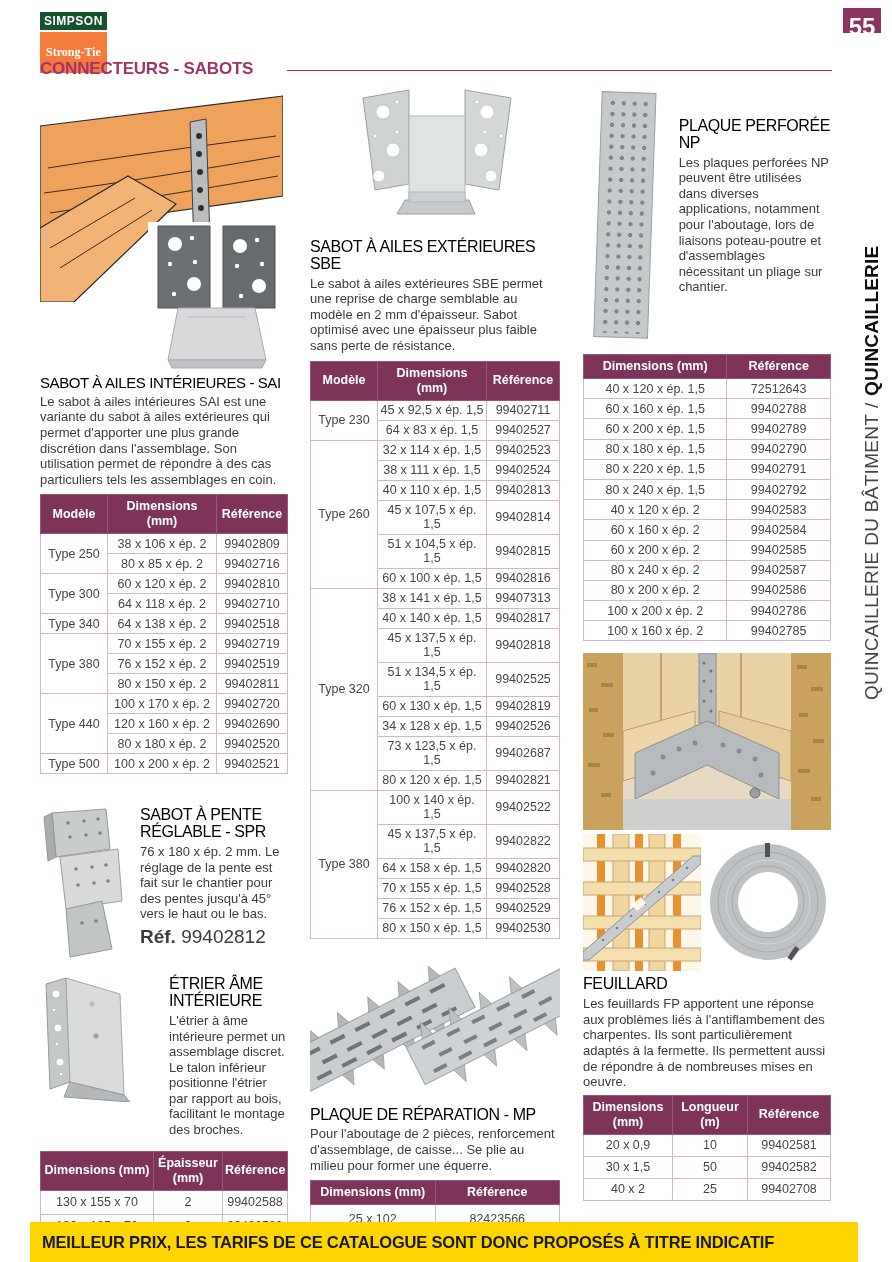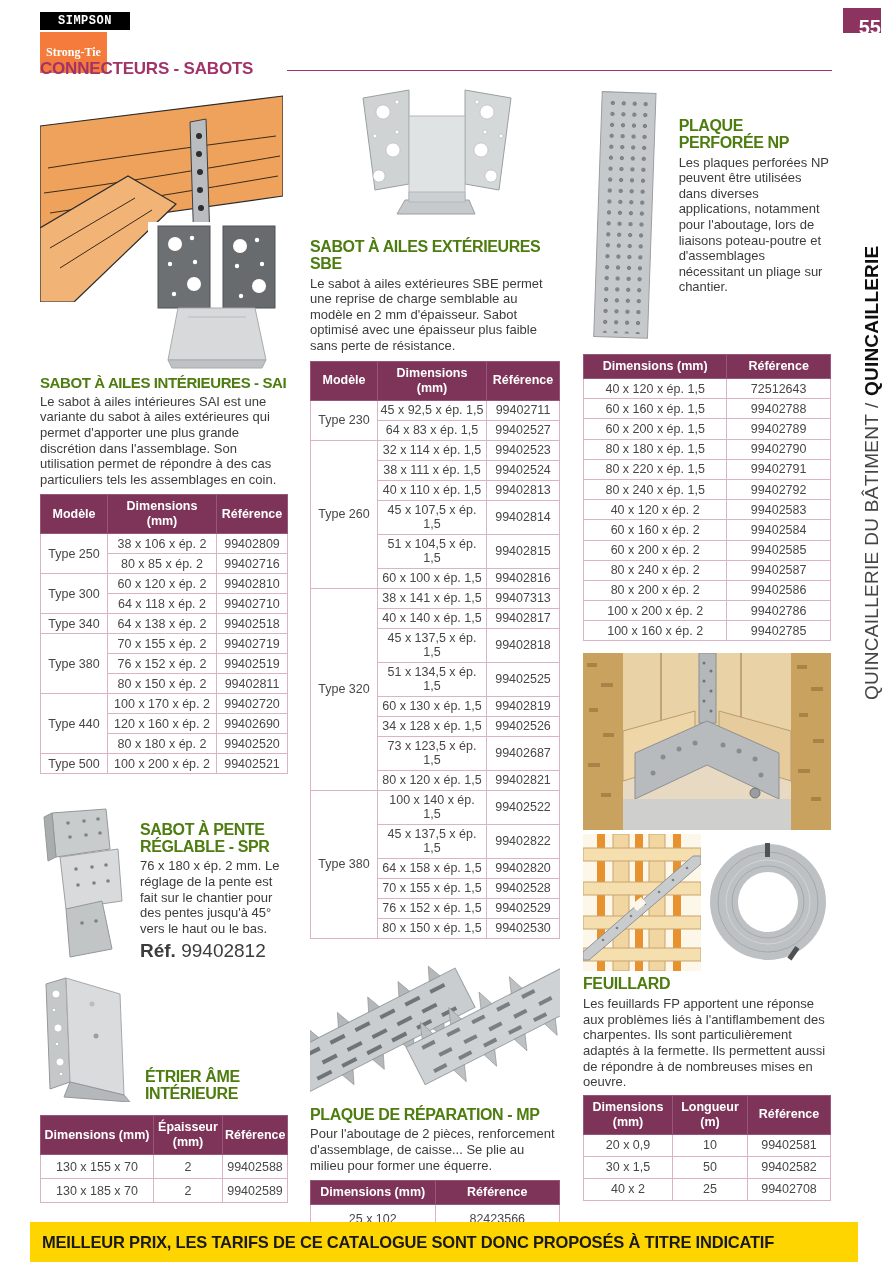--- a/index.html
+++ b/index.html
@@ -1,31 +1,31 @@
 <!DOCTYPE html>
 <html><head>
 <meta charset="utf-8">
 <style>
   html,body{margin:0;padding:0;background:#fff;}
   .page{position:relative;width:892px;height:1262px;background:#ffffff;overflow:hidden;
         font-family:"Liberation Sans",sans-serif;color:#3c3c3b;}
   
   .brand{position:absolute;left:40px;top:12px;}
-  .brand-top{display:block;width:fit-content;background:#000000;color:#fff;font-weight:bold;
-             font-size:12px;padding:2px 18px;letter-spacing:.5px;font-family:Liberation Mono, monospace;}
+  .brand-top{display:block;width:fit-content;background:#14532d;color:#fff;font-weight:bold;
+             font-size:12px;padding:2px 4px;letter-spacing:.5px;}
   .brand-bottom{display:block;width:fit-content;background:#f47b3b;color:#fff;font-weight:bold;
              font-family:"Liberation Serif",serif;font-size:12px;padding:13px 6px;margin-top:2px;}
   .page-header{position:absolute;left:40px;top:59px;width:792px;display:flex;align-items:center;gap:24px;}
   .page-title{font-size:17px;font-weight:800;color:#a13368;letter-spacing:-.2px;white-space:nowrap;}
   .header-rule{flex:1;height:0;border-top:1.5px solid #a13368;margin-left:10px;margin-top:3px;}
   
   .col-left{position:absolute;left:40px;top:88px;width:248px;}
   .col-mid{position:absolute;left:310px;top:88px;width:250px;}
   .col-right{position:absolute;left:583px;top:88px;width:248px;}
-  .section-title{font-weight:700;color:#4d7c0f;font-size:16px;line-height:1.05;letter-spacing:-.4px;}
+  .section-title{font-weight:400;color:#000000;font-size:16px;line-height:1.05;letter-spacing:-.4px;}
   .section-title.small{font-size:15px;white-space:nowrap;}
   .desc{font-size:13px;line-height:1.2;margin-top:3px;}
   .ref-line{font-size:19px;margin-top:4px;}
   .ref-label{font-weight:bold;}
   
   .data-table-wrap table{width:100%;border-collapse:collapse;table-layout:fixed;
         font-size:12.5px;color:#474747;}
   .data-table-wrap th{background:#7d3458;color:#fff;font-size:12.5px;font-weight:700;
         padding:4px 2px;border:1px solid #96577a;line-height:1.2;}
   .data-table-wrap td{border:1px solid #dcb3c6;text-align:center;padding:3px 2px;background:#fff;}
@@ -38,30 +38,30 @@
   .tbl-etrier td{padding:4.5px 2px;}
   .tbl-sai th:nth-child(1){width:62px}.tbl-sai th:nth-child(3){width:66px}
   .tbl-sbe th:nth-child(1){width:62px}.tbl-sbe th:nth-child(3){width:68px}
   .tbl-np th:nth-child(1){width:56%}
   .tbl-etrier th:nth-child(1){width:108px}.tbl-etrier th:nth-child(2){width:64px}
   .tbl-feuillard th:nth-child(1){width:84px}.tbl-feuillard th:nth-child(2){width:70px}
   
   .sai-art{position:relative;height:282px;}
   .sai-illustration{position:absolute;left:0;top:0;}
   .sai-photo{position:absolute;left:108px;top:134px;background:#fff;}
-  .product-row{display:flex;align-items:flex-end;}
+  .product-row{display:flex;align-items:flex-start;}
   .product-row .art{flex:none;}
   .product-row .txt{margin-left:10px;width:162px;}
   .np-top{display:flex;align-items:flex-start;}
   .np-top .txt{margin-left:10px;width:153px;}
   .img-block{display:block;}
   
   .sidebar{position:absolute;right:0;top:0;width:57px;height:1262px;background:#fff;}
   .page-badge{position:absolute;top:8px;right:11px;width:38px;height:25px;background:#8d3360;
-        color:#fff;font-weight:800;font-size:20px;text-align:right;line-height:38px;}
+        color:#fff;font-weight:800;font-size:24px;text-align:center;line-height:38px;}
   .side-text{position:absolute;top:55px;right:9px;height:645px;writing-mode:vertical-rl;
         transform:rotate(180deg);font-size:19px;letter-spacing:.3px;display:flex;align-items:center;}
   .side-light{color:#454545;font-weight:400;}
   .side-sep{color:#454545;margin:0 0;padding:6px 0;}
   .side-bold{color:#0f0f0f;font-weight:800;letter-spacing:.2px;}
   
   .banner{position:absolute;left:30px;top:1222px;width:828px;height:40px;background:#ffd500;
         display:flex;align-items:center;}
   .banner-text{font-weight:800;font-size:16.5px;color:#1a1a1a;padding-left:12px;letter-spacing:-.2px;}
   svg{display:block;}
@@ -220,38 +220,39 @@
       <div class="txt">
         <div class="section-title">SABOT À PENTE RÉGLABLE - SPR</div>
         <div class="desc">76 x 180 x ép. 2 mm. Le réglage de la pente est fait sur le chantier pour des pentes jusqu'à 45° vers le haut ou le bas.</div>
         <div class="ref-line">
           <span class="ref-label">Réf.</span>
           <span>99402812</span>
         </div>
       </div>
     </div>
 
-    <div class="product-row" style="margin-top:14px;">
+    <div class="product-row" style="margin-top:14px;gap:24px;">
       <svg class="art" width="95" height="126" viewBox="0 0 95 126">
         <polygon points="6,8 26,2 30,106 10,113" fill="#c5c8c9" stroke="#93989a"></polygon>
         <polygon points="26,2 80,18 84,119 30,106" fill="#d9dbdc" stroke="#a5a9aa"></polygon>
         <polygon points="30,106 84,119 90,126 24,121" fill="#b5b8ba" stroke="#93989a"></polygon>
         <g fill="#ffffff" stroke="#9aa0a2" stroke-width="0.5">
           <circle cx="16" cy="18" r="4"></circle>
             <circle cx="18" cy="52" r="4"></circle>
             <circle cx="20" cy="86" r="4"></circle>
           <circle cx="14" cy="34" r="1.8"></circle>
             <circle cx="17" cy="68" r="1.8"></circle>
             <circle cx="21" cy="98" r="1.8"></circle>
         </g>
         <circle cx="56" cy="60" r="2.5" fill="#9aa0a2"></circle>
         <circle cx="52" cy="28" r="2.5" fill="#b9bdbf"></circle>
       </svg>
       <div class="txt">
         <div class="section-title">ÉTRIER ÂME INTÉRIEURE</div>
+        <div class="desc">L'étrier à âme intérieure permet un assemblage discret. Le talon inférieur positionne l'étrier par rapport au bois, facilitant le montage des broches.</div>
       </div>
     </div>
 
     <div class="data-table-wrap tbl-etrier" data-table="sections.etrier.table" style="margin-top:13px;">
         <table>
           <thead>
             <tr>
               <th>Dimensions (mm)</th>
               <th>Épaisseur (mm)</th>
               <th>Référence</th>

